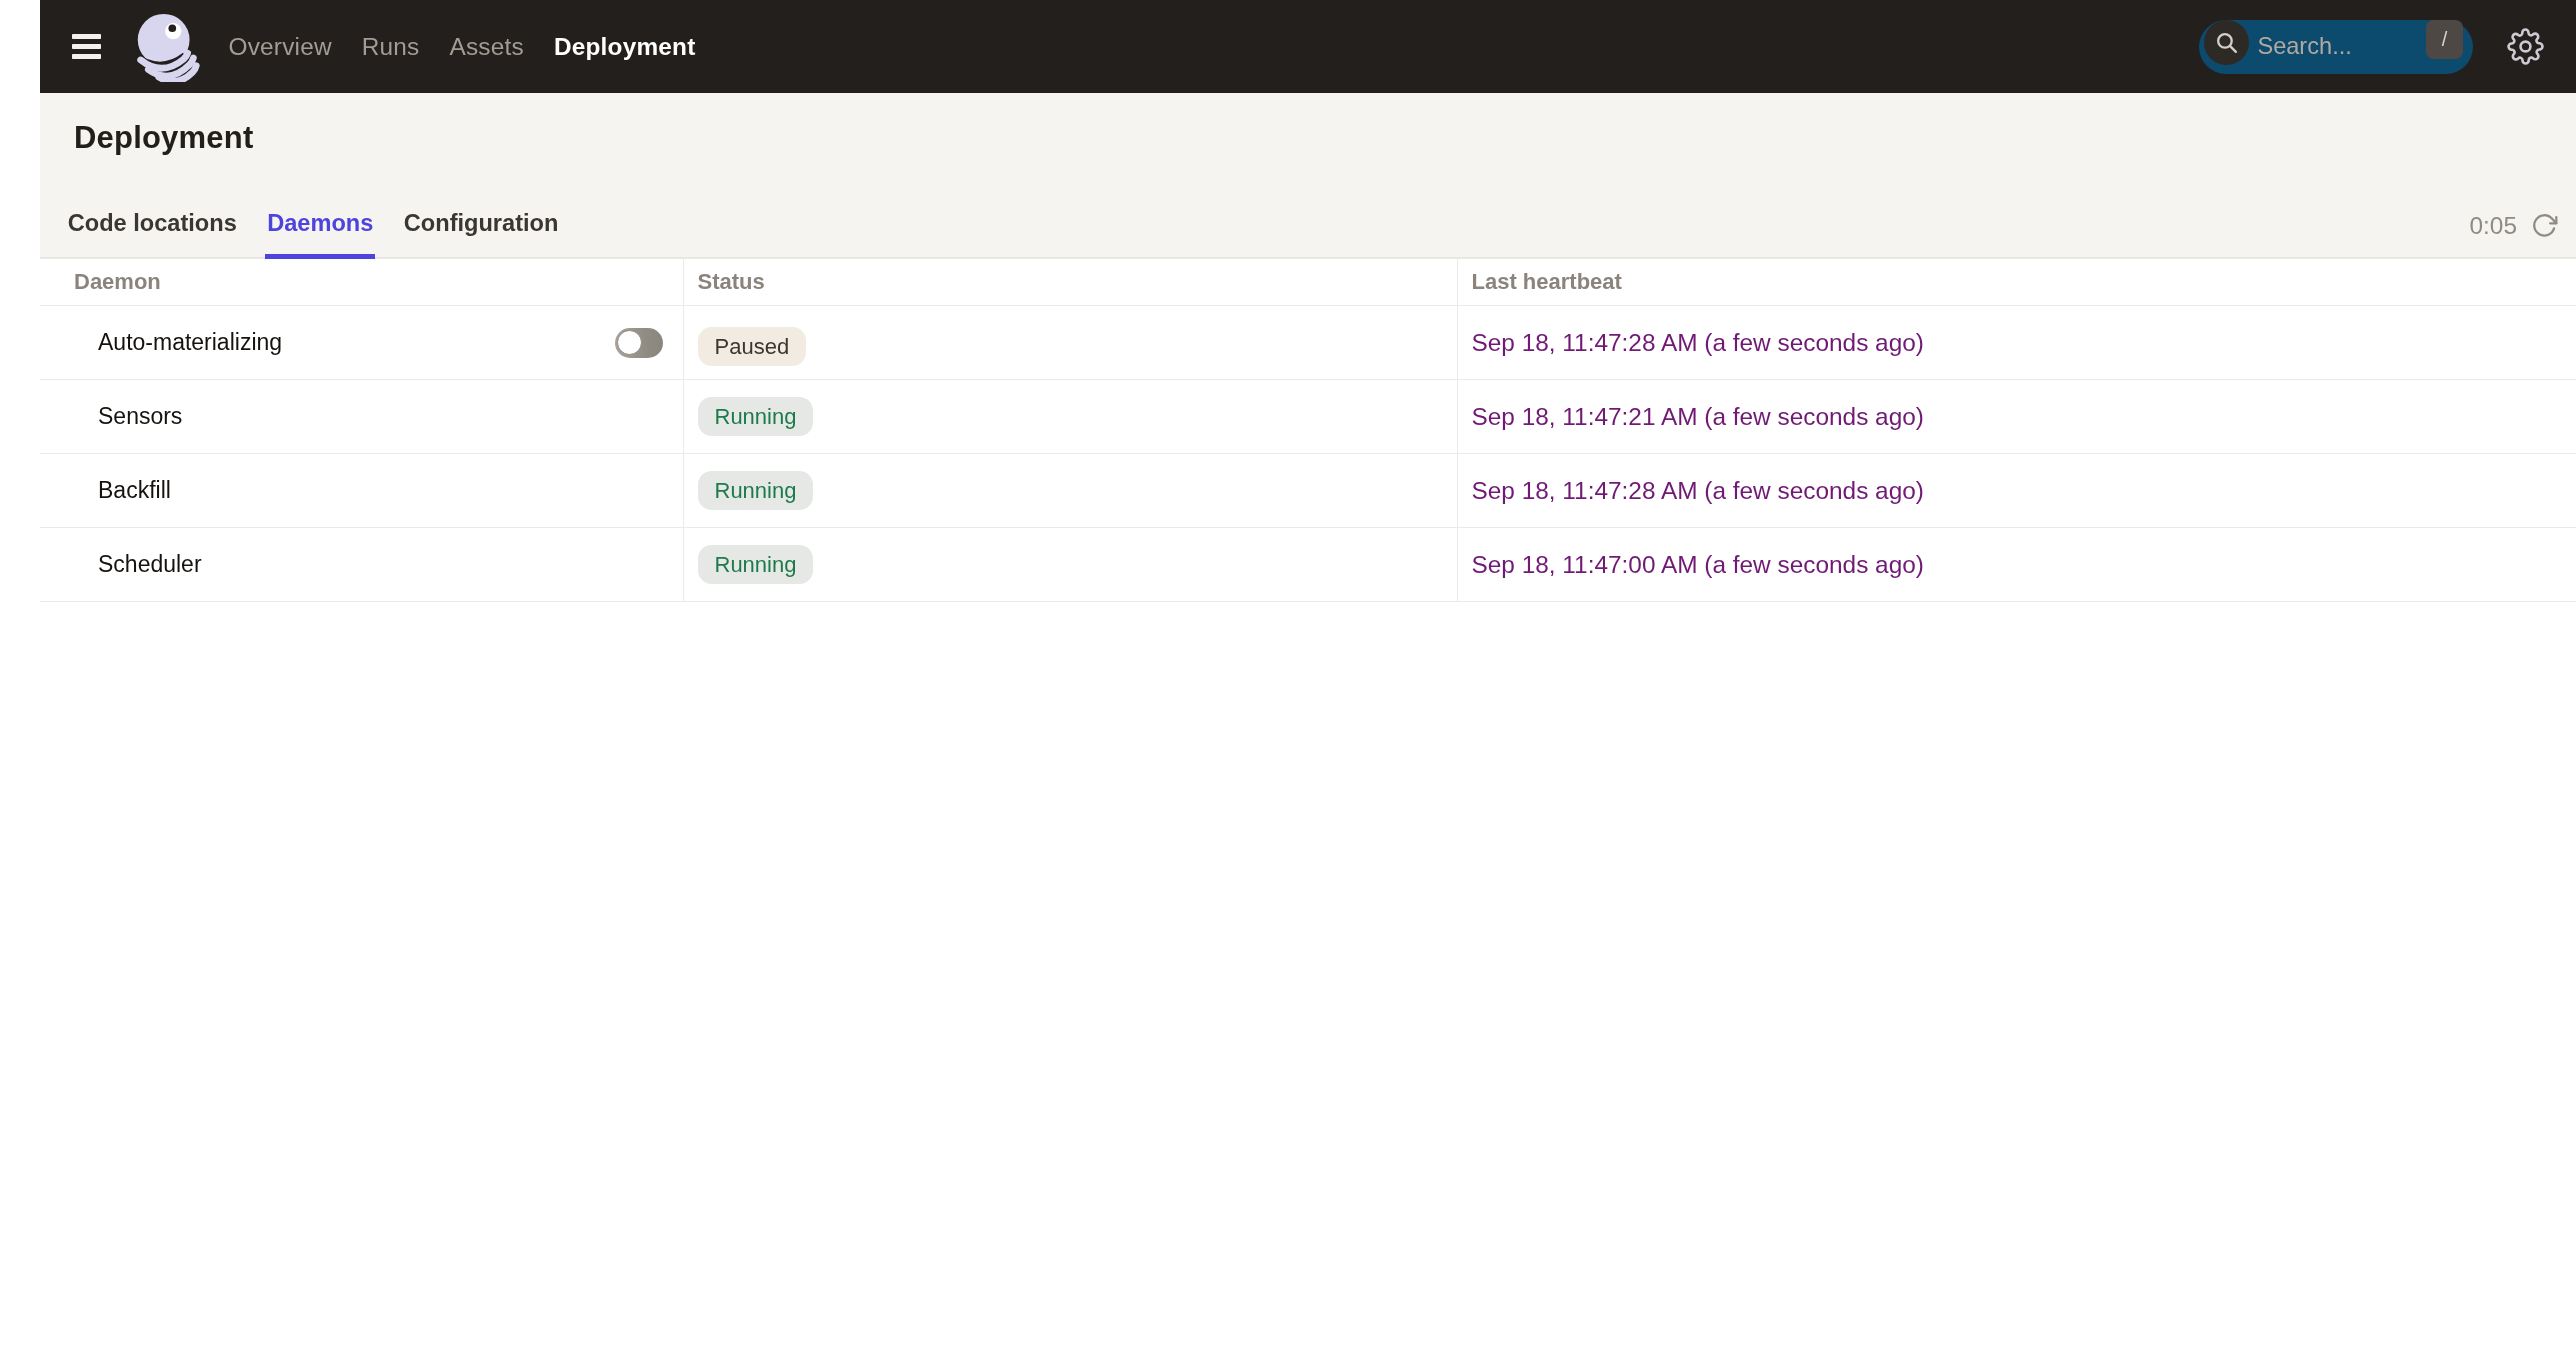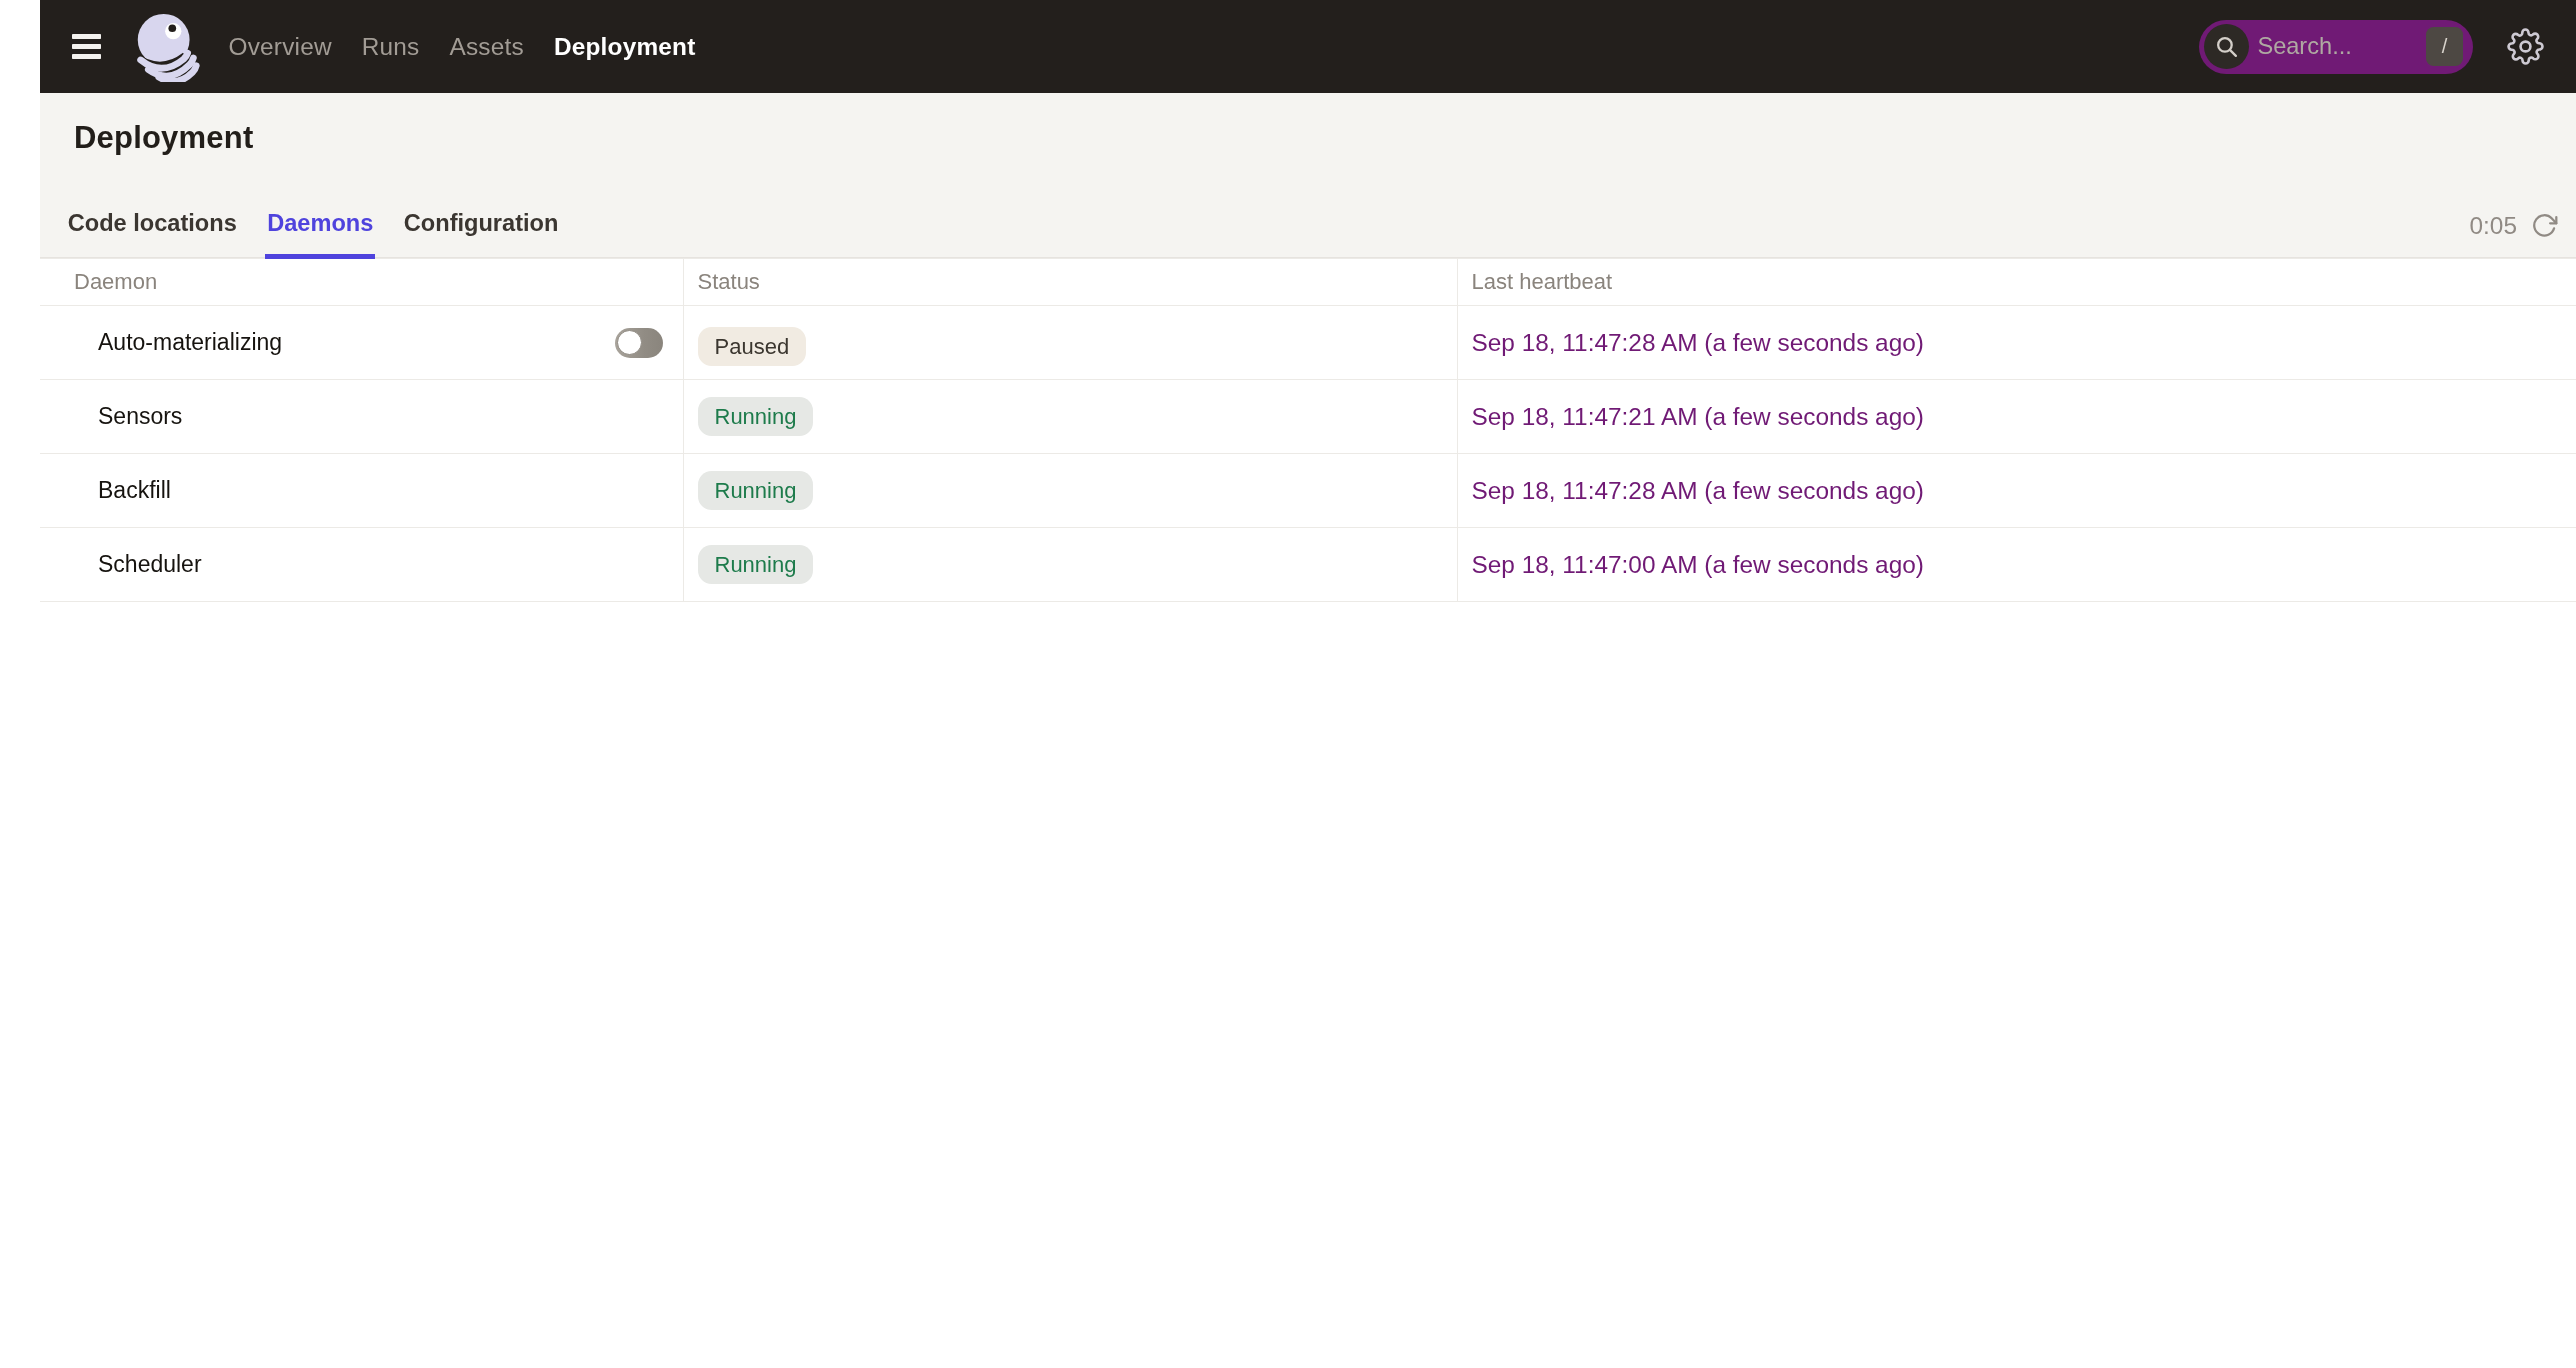--- a/index.html
+++ b/index.html
@@ -30,21 +30,21 @@
   .logo { width: 81px; height: 74px; margin-right: 18.5px; cursor: pointer; display: flex; align-items: center; }
   .nav-links { display: flex; align-items: center; gap: 30px; }
   .nav-link {
     font-size: 24.4px; color: #A29C95; text-decoration: none; cursor: pointer;
     font-weight: 400; letter-spacing: 0.2px;
   }
   .nav-link.active { color: #FFFFFF; font-weight: 700; }
   .nav-right { margin-left: auto; display: flex; align-items: center; gap: 34px; }
   .search-pill {
     width: 274px; height: 54px; border-radius: 27px;
-    background: #701a75; display: flex; align-items: center; padding: 0 10px 0 5px;
+    background: #0c4a6e; display: flex; padding: 0 10px 0 5px;
     cursor: text;
   }
   .search-icon-circle {
     width: 45px; height: 45px; border-radius: 50%;
     background: #2D2925; display: flex; align-items: center; justify-content: center;
     flex: 0 0 auto;
   }
   .search-input {
     flex: 1; min-width: 0; background: transparent; border: none; outline: none;
     font-family: inherit; font-size: 23.6px; color: #E8E4DF; padding: 0 8.4px;
@@ -89,21 +89,21 @@
     grid-template-columns: 644px 774px 1fr;
     align-items: stretch;
     border-bottom: 1.7px solid #ECEAE6;
   }
   .trow-head { height: 47px; }
   .trow { height: 74px; }
   .cell { display: flex; align-items: center; }
   .cell-1 { padding-left: 34px; padding-right: 20px; border-right: 1.7px solid #ECEAE6; }
   .cell-2 { padding-left: 13.5px; border-right: 1.7px solid #ECEAE6; }
   .cell-3 { padding-left: 13.5px; }
-  .th { font-size: 22px; color: #8A847D; font-weight: 400; }
+  .th { font-size: 22px; color: #8A847D; font-weight: 700; }
   .daemon-cell { justify-content: space-between; }
   .daemon-name { font-size: 23px; color: #16130F; margin-left: 24px; }
   .heartbeat { font-size: 24.4px; color: #701a75; }
 
   .badge {
     display: inline-flex; align-items: center;
     height: 39px; padding: 0 17px; border-radius: 13.5px;
     font-size: 22px; font-weight: 400; line-height: 1;
   }
   .badge--running { background: var(--running-bg, #E6E8E5); color: var(--running-fg, #1D7B4B); }

